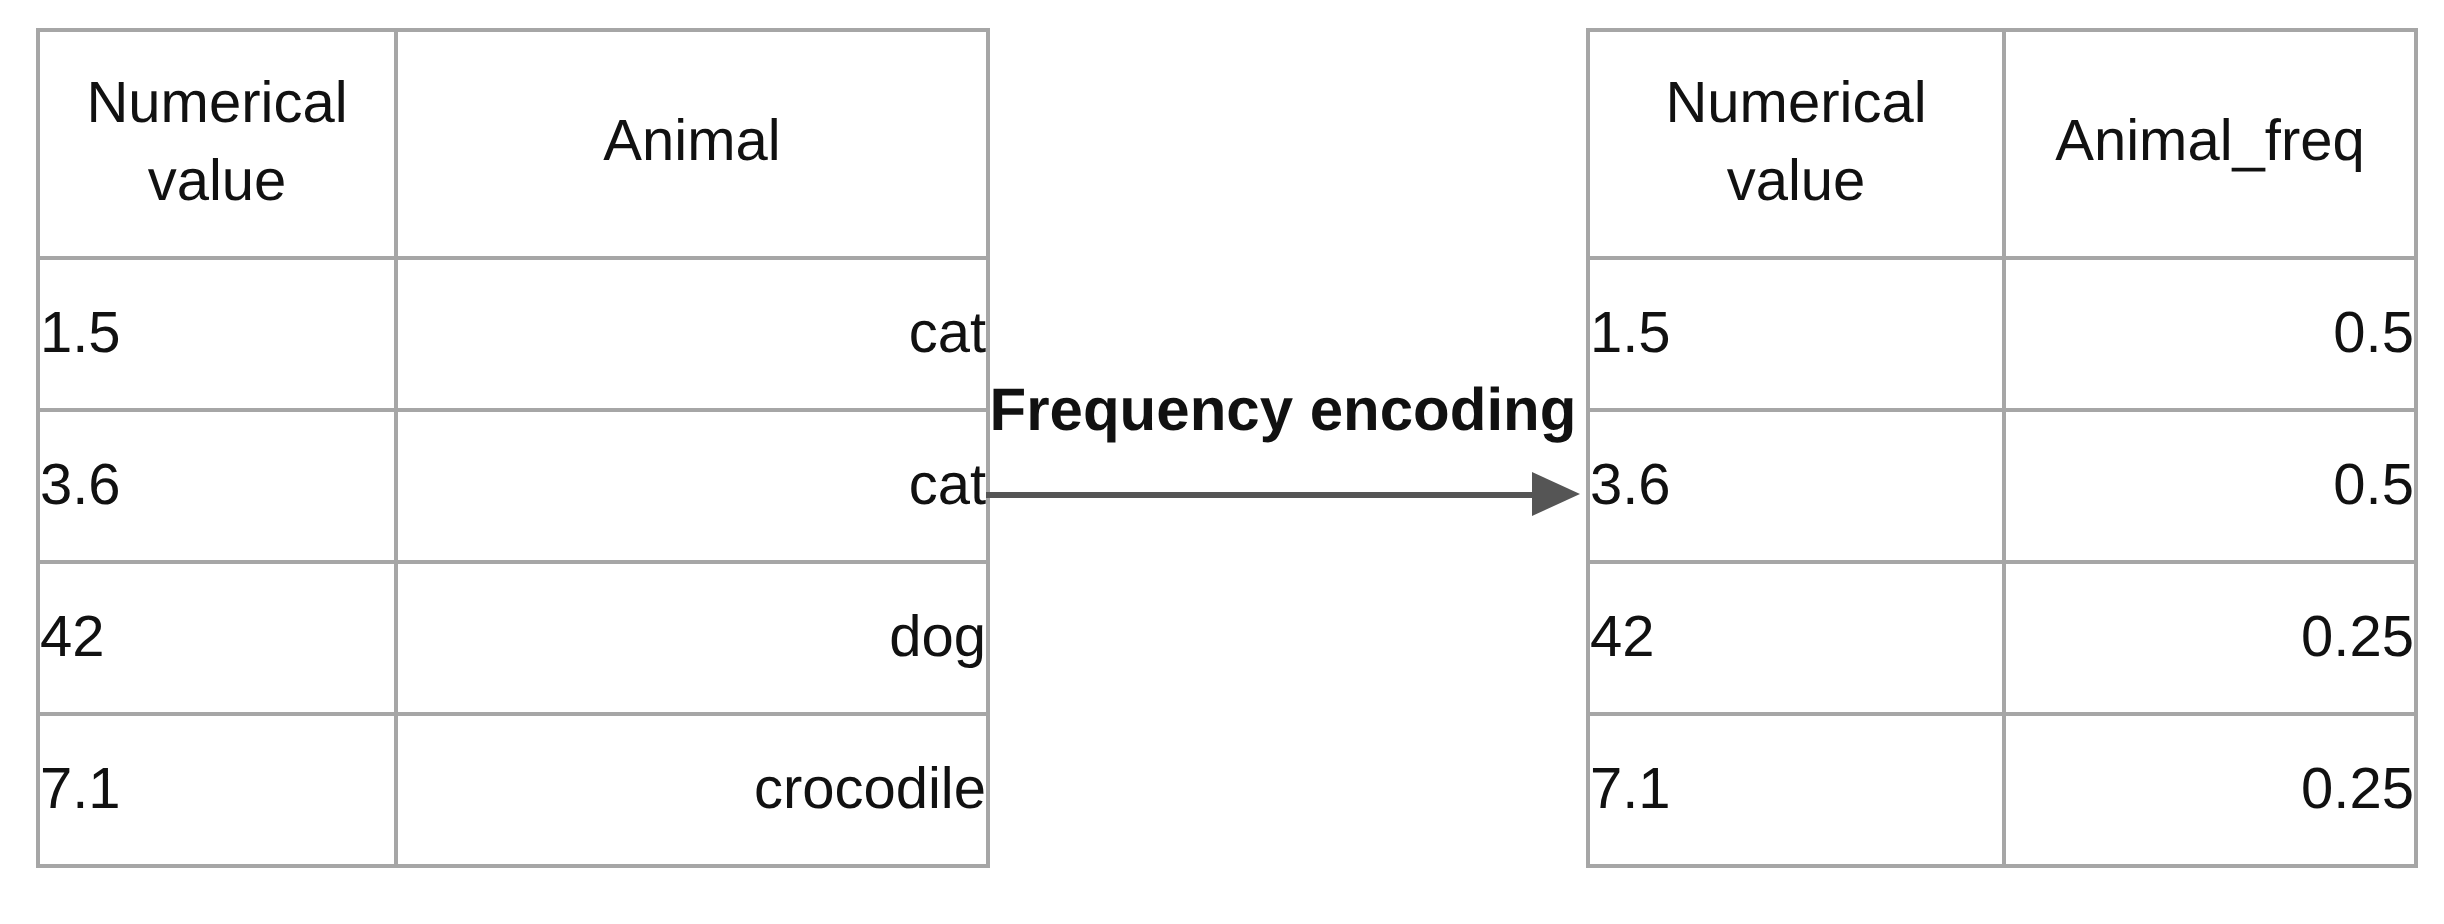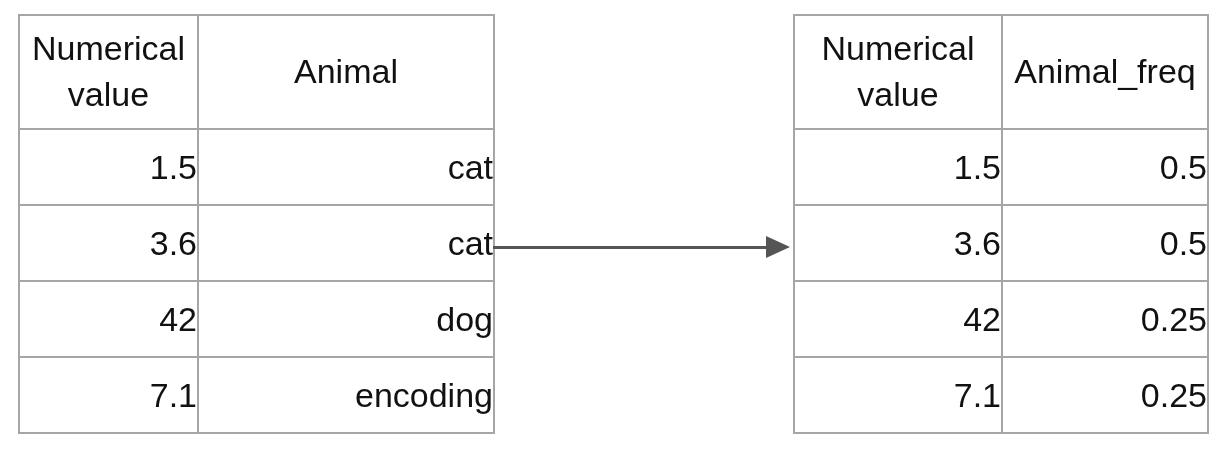--- a/index.html
+++ b/index.html
@@ -13,42 +13,42 @@
     position: relative;
     width: 1222px;
     height: 462px;
     background: #ffffff;
     overflow: hidden;
   }
   table.tbl {
     position: absolute;
     border-collapse: collapse;
     table-layout: fixed;
-    font-size: 34px;
+    font-size: 29px;
     color: #111111;
     background: #ffffff;
   }
   table.tbl td, table.tbl th {
     border: 2px solid #a6a6a6;
     font-weight: normal;
     padding: 0;
     overflow: hidden;
   }
   table.tbl th {
     height: 114px;
     text-align: center;
     vertical-align: middle;
     line-height: 1.35;
     padding: 0 10px;
   }
   table.tbl td {
     height: 76px;
     vertical-align: middle;
   }
-  td.c-center { text-align: right; }
+  td.c-center { text-align: left; }
   td.c-left   { text-align: right; padding-left: 19px; }
 
   #left-table  { left: 18px;  top: 14px; width: 475px; }
   #right-table { left: 793px; top: 14px; width: 414px; }
 
   .arrow-label {
     position: absolute;
     left: 493px;
     top: 189px;
     width: 297px;
@@ -99,25 +99,26 @@
       <tr>
         <td class="c-center">3.6</td>
         <td class="c-left">cat</td>
       </tr>
       <tr>
         <td class="c-center">42</td>
         <td class="c-left">dog</td>
       </tr>
       <tr>
         <td class="c-center">7.1</td>
-        <td class="c-left">encoding</td>
+        <td class="c-left">crocodile</td>
       </tr>
     </tbody>
   </table>
 
+  <div class="arrow-label">Frequency encoding</div>
   <div class="arrow-line"></div>
   <div class="arrow-head"></div>
 
   <table class="tbl" id="right-table">
     <colgroup>
       <col style="width:208px">
       <col style="width:206px">
     </colgroup>
     <tbody>
       <tr>

